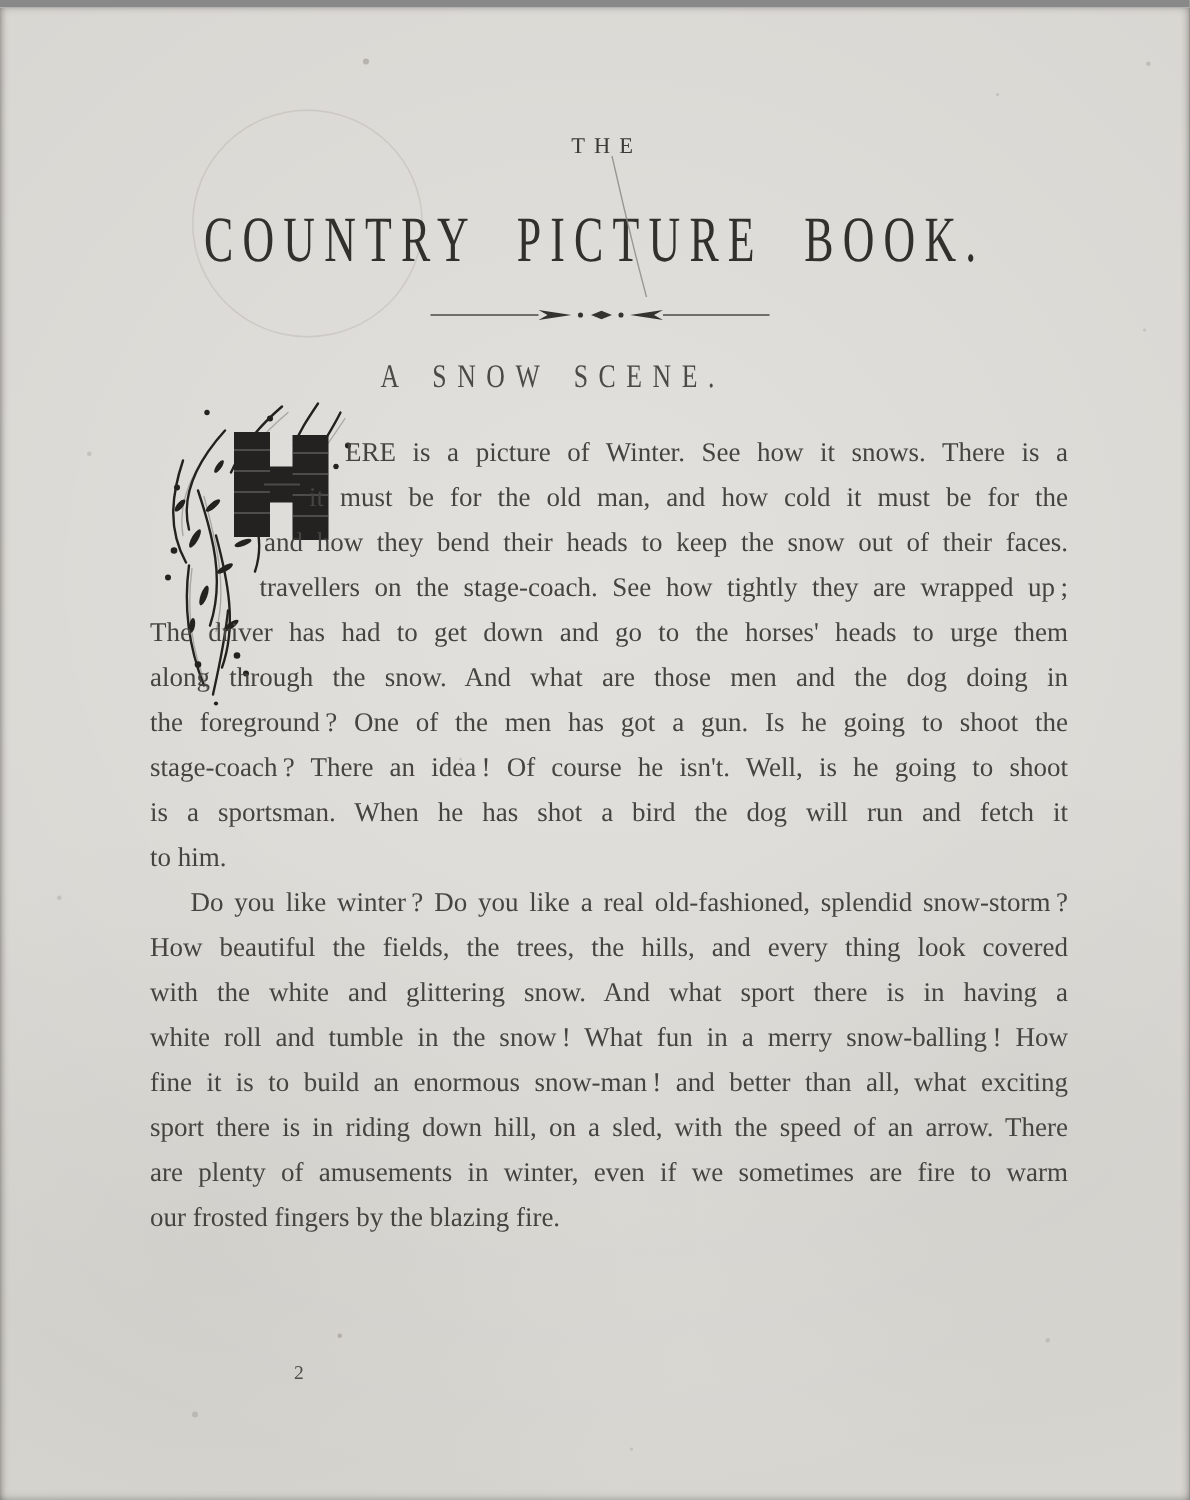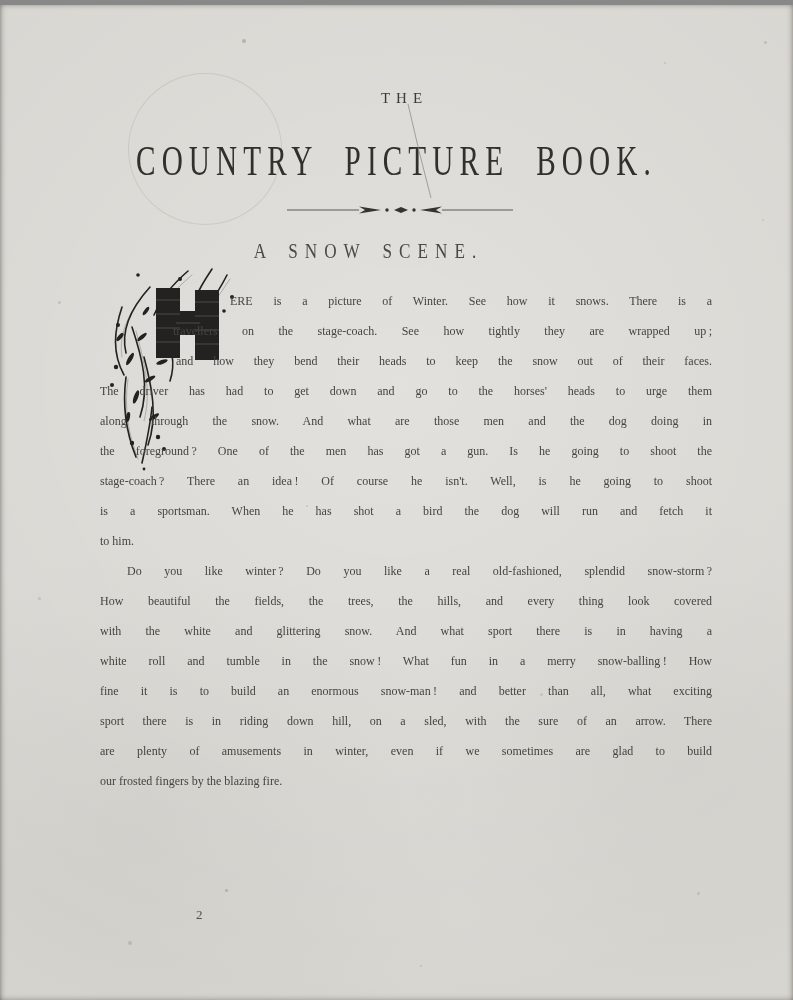--- a/index.html
+++ b/index.html
@@ -41,21 +41,21 @@
   .section-heading{
     top:233px;left:0;width:100%;
     text-align:center;white-space:nowrap;
     font-size:22px;letter-spacing:9px;word-spacing:6px;
     color:#4b4a45;
     transform:translateX(-28px) scaleX(.78);transform-origin:50% 50%;
   }
   
   .body-text{
     top:281px;left:100px;width:612px;
-    font-size:12px;line-height:30px;
+    font-size:18px;line-height:30px;
     color:#454440;
   }
   .line{
     text-align:justify;
     text-align-last:justify;
     height:30px;overflow:visible;white-space:normal;
   }
   .line.endline{text-align-last:left;}
   .p1l0{padding-left:130px;}
   .p1l1{padding-left:136px;}
@@ -150,36 +150,37 @@
     <g fill="#232220">
       <rect x="64" y="21" width="24" height="70"></rect>
       <rect x="103" y="23" width="24" height="70"></rect>
       <rect x="84" y="44" width="24" height="24"></rect>
     </g>
     <path d="M64 33h24M64 47h24M64 61h24M64 75h24M103 35h24M103 49h24M103 63h24M103 77h24M84 56h24" stroke="#77766f" stroke-width="1.2" opacity="0.5" fill="none"></path>
   </svg>
 
   <div class="abs body-text">
     <div class="line p1l0">ERE is a picture of Winter.  See how it snows.  There is a</div>
+    <div class="line p1l3">it must be for the old man, and how cold it must be for the</div>
+    <div class="line p1l5">and how they bend their heads to keep the snow out of their faces.</div>
     <div class="line p1l4">travellers on the stage-coach.  See how tightly they are wrapped up ;</div>
-    <div class="line p1l5">and how they bend their heads to keep the snow out of their faces.</div>
     <div class="line">The driver has had to get down and go to the horses' heads to urge them</div>
     <div class="line">along through the snow.  And what are those men and the dog doing in</div>
     <div class="line">the foreground ?  One of the men has got a gun.  Is he going to shoot the</div>
     <div class="line">stage-coach ?  There an idea !  Of course he isn't.  Well, is he going to shoot</div>
     <div class="line">is a sportsman.  When he has shot a bird the dog will run and fetch it</div>
     <div class="line endline">to him.</div>
 
     <div class="line p2l0">Do you like winter ?  Do you like a real old-fashioned, splendid snow-storm ?</div>
     <div class="line">How beautiful the fields, the trees, the hills, and every thing look covered</div>
     <div class="line">with the white and glittering snow.  And what sport there is in having a</div>
     <div class="line">white roll and tumble in the snow !  What fun in a merry snow-balling !  How</div>
     <div class="line">fine it is to build an enormous snow-man ! and better than all, what exciting</div>
-    <div class="line">sport there is in riding down hill, on a sled, with the sure of an arrow.  There</div>
-    <div class="line">are plenty of amusements in winter, even if we sometimes are glad to build</div>
+    <div class="line">sport there is in riding down hill, on a sled, with the speed of an arrow.  There</div>
+    <div class="line">are plenty of amusements in winter, even if we sometimes are fire to warm</div>
     <div class="line endline">our frosted fingers by the blazing fire.</div>
   </div>
 
   <div class="abs page-number">2</div>
 
   <svg class="abs" style="left:0;top:0;" width="793" height="1000" viewBox="0 0 793 1000" pointer-events="none">
     <path d="M408 99 Q419 148 431 193" stroke="#8b8a85" stroke-width="0.9" fill="none" opacity="0.85"></path>
   </svg>
 
   <div class="spot" style="left:242px;top:34px;width:4px;height:4px;opacity:.5;"></div>

